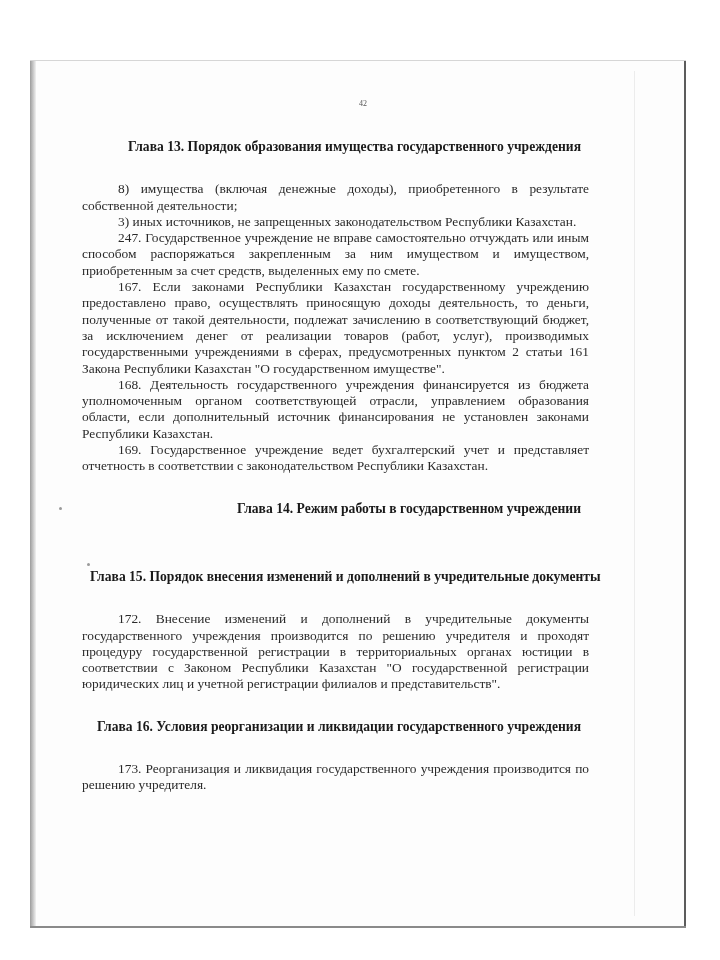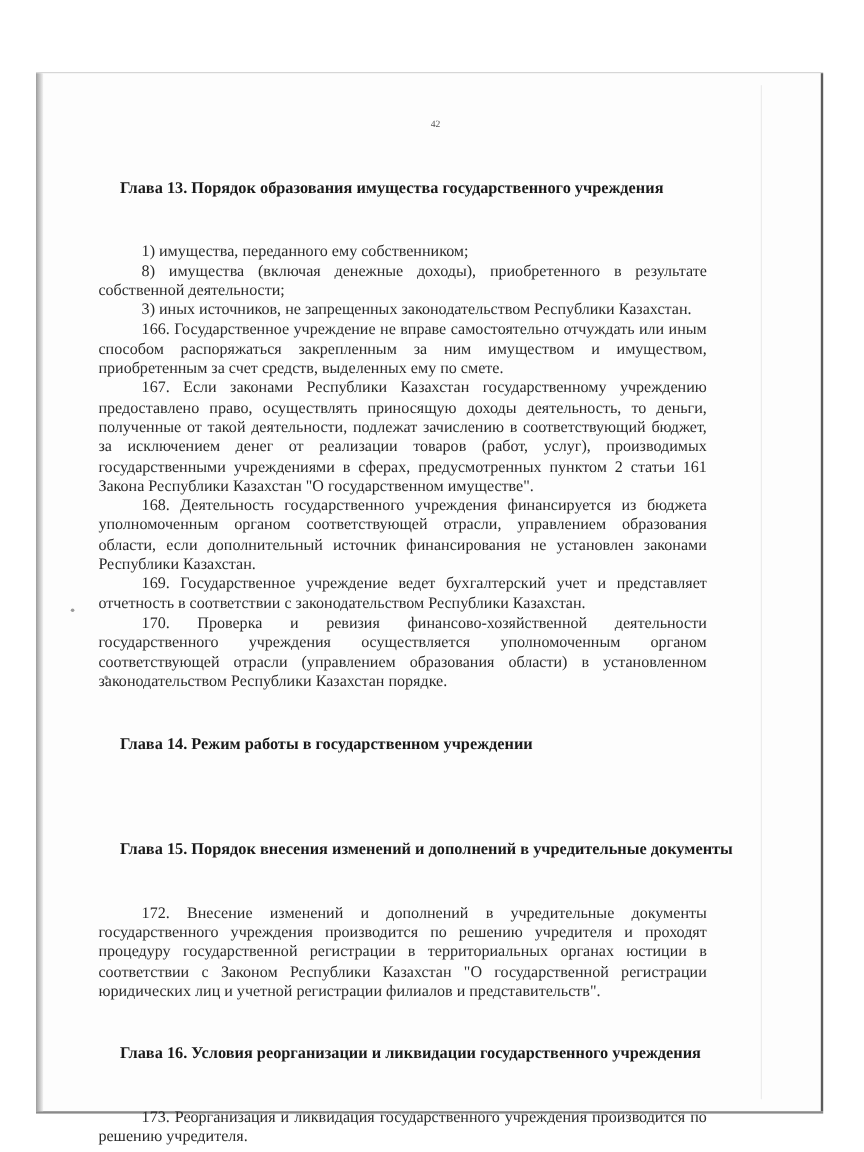--- a/index.html
+++ b/index.html
@@ -72,24 +72,24 @@
       position: absolute;
       left: 52px;
       top: 70px;
       width: 507px;
       color: #2a2a2a;
       font-size: 13.4px;
       line-height: 16.3px;
     }
     .chapter-title {
       font-weight: bold;
-      text-align: left;
+      text-align: right;
       font-size: 13.6px;
       color: #1a1a1a;
-      margin: 18px;
+      margin: 8px;
       white-space: nowrap;
     }
     .para {
       margin: 0;
       text-indent: 36px;
       text-align: justify;
     }
     .para.list {
       text-indent: 36px;
     }
@@ -103,28 +103,26 @@
   <div class="scan-artifact-line"></div>
   <div class="dot" style="left:29px; top:446px;"></div>
   <div class="dot" style="left:57px; top:502px;"></div>
 
   <div class="page-number">42</div>
 
   <div class="content">
 
     <h2 class="chapter-title">Глава 13. Порядок образования имущества государственного учреждения</h2>
     <div class="gap-after-title"></div>
-    <p class="para list">1) имущества, переданного ему собственником;</p>
     <p class="para list">8) имущества (включая денежные доходы), приобретенного в результате собственной деятельности;</p>
     <p class="para list">3) иных источников, не запрещенных законодательством Республики Казахстан.</p>
-    <p class="para">166. Государственное учреждение не вправе самостоятельно отчуждать или иным способом распоряжаться закрепленным за ним имуществом и имуществом, приобретенным за счет средств, выделенных ему по смете.</p>
+    <p class="para">247. Государственное учреждение не вправе самостоятельно отчуждать или иным способом распоряжаться закрепленным за ним имуществом и имуществом, приобретенным за счет средств, выделенных ему по смете.</p>
     <p class="para">167. Если законами Республики Казахстан государственному учреждению предоставлено право, осуществлять приносящую доходы деятельность, то деньги, полученные от такой деятельности, подлежат зачислению в соответствующий бюджет, за исключением денег от реализации товаров (работ, услуг), производимых государственными учреждениями в сферах, предусмотренных пунктом 2 статьи 161 Закона Республики Казахстан "О государственном имуществе".</p>
     <p class="para">168. Деятельность государственного учреждения финансируется из бюджета уполномоченным органом соответствующей отрасли, управлением образования области, если дополнительный источник финансирования не установлен законами Республики Казахстан.</p>
     <p class="para">169. Государственное учреждение ведет бухгалтерский учет и представляет отчетность в соответствии с законодательством Республики Казахстан.</p>
-    <p class="para">170. Проверка и ревизия финансово-хозяйственной деятельности государственного учреждения осуществляется уполномоченным органом соответствующей отрасли (управлением образования области) в установленном законодательством Республики Казахстан порядке.</p>
 
     <div class="gap-before-title"></div>
     <h2 class="chapter-title">Глава 14. Режим работы в государственном учреждении</h2>
     <div class="gap-after-title"></div>
 
     <div class="gap-before-title"></div>
     <h2 class="chapter-title">Глава 15. Порядок внесения изменений и дополнений в учредительные документы</h2>
     <div class="gap-after-title"></div>
     <p class="para">172. Внесение изменений и дополнений в учредительные документы государственного учреждения производится по решению учредителя и проходят процедуру государственной регистрации в территориальных органах юстиции в соответствии с Законом Республики Казахстан "О государственной регистрации юридических лиц и учетной регистрации филиалов и представительств".</p>
 

